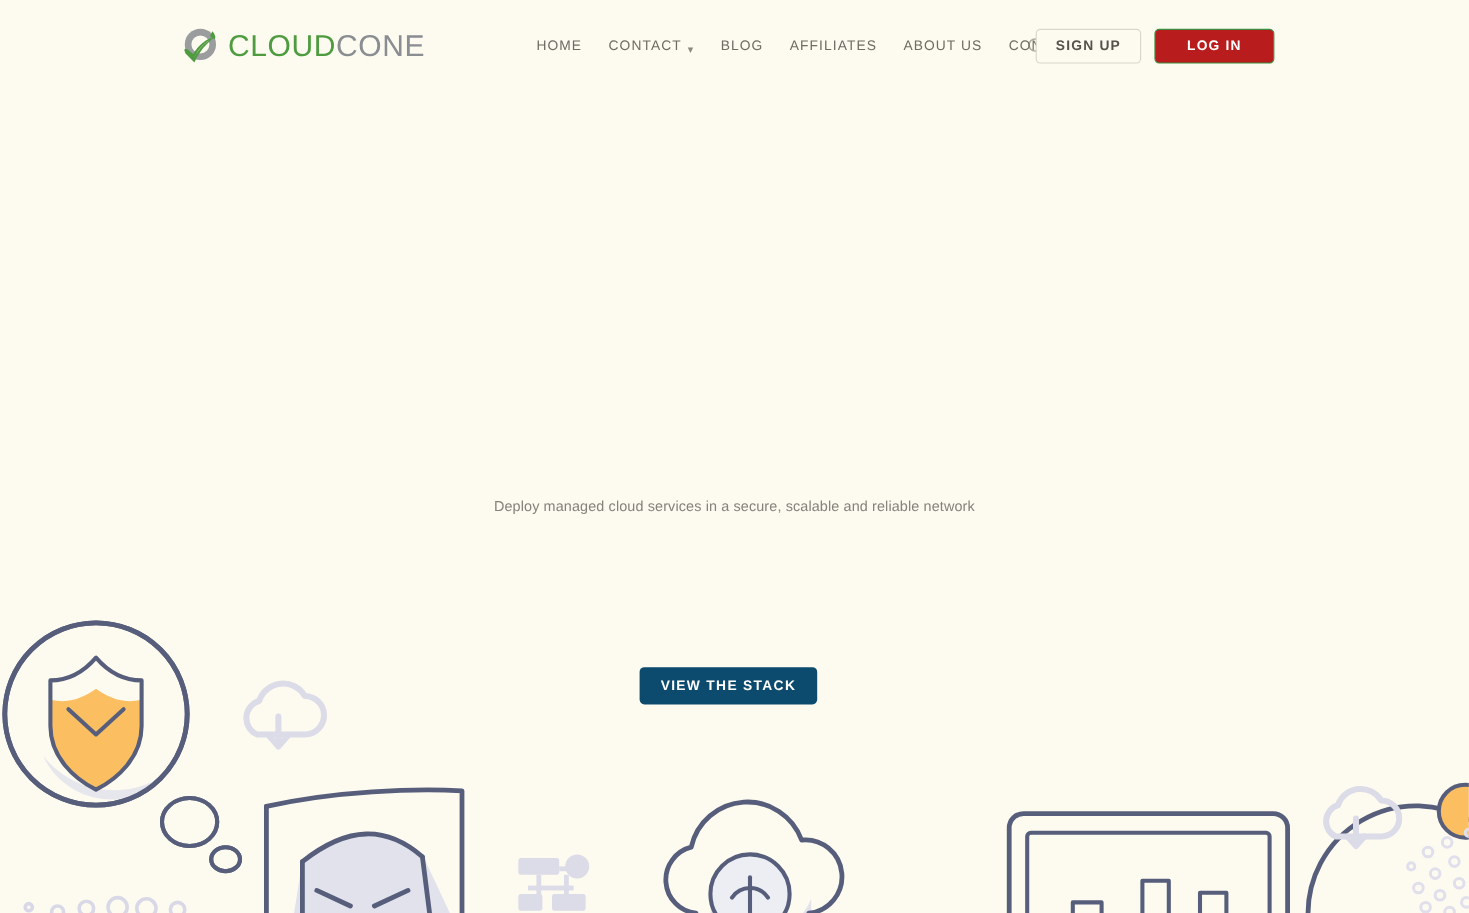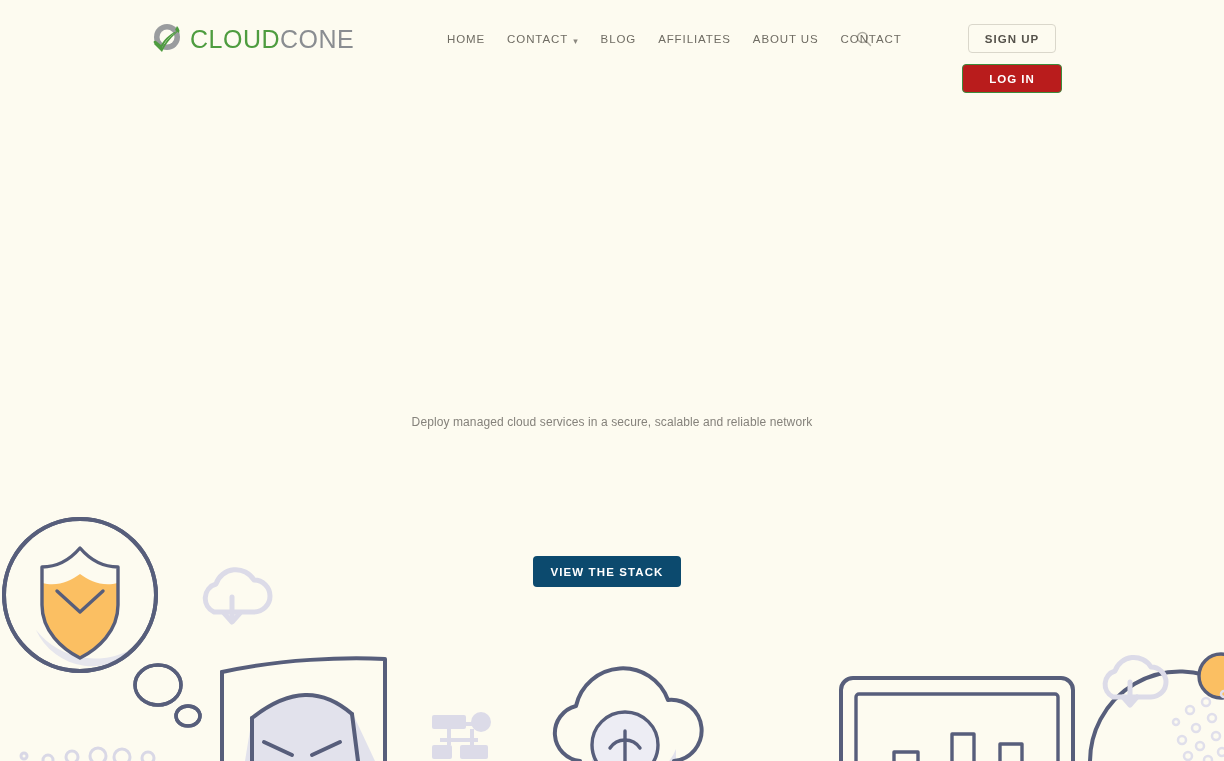--- a/index.html
+++ b/index.html
@@ -95,21 +95,20 @@
     opacity: 0.55;
   }
 
   .auth {
     position: absolute;
     right: 162px;
     top: 24px;
     display: flex;
     align-items: center;
     gap: 11px;
-    flex-direction: column;
   }
   .btn {
     font-size: 11.5px;
     letter-spacing: 1px;
     font-weight: bold;
     border-radius: 4px;
     text-decoration: none;
     display: inline-flex;
     align-items: center;
     justify-content: center;

